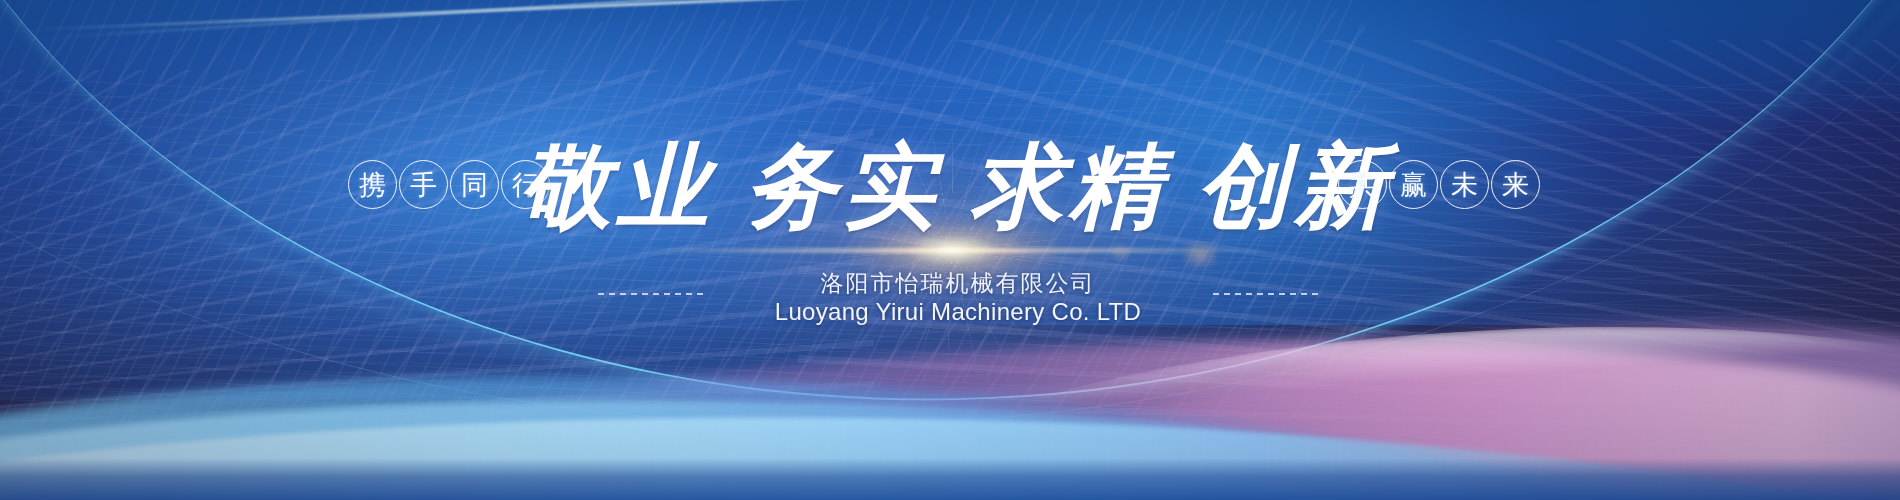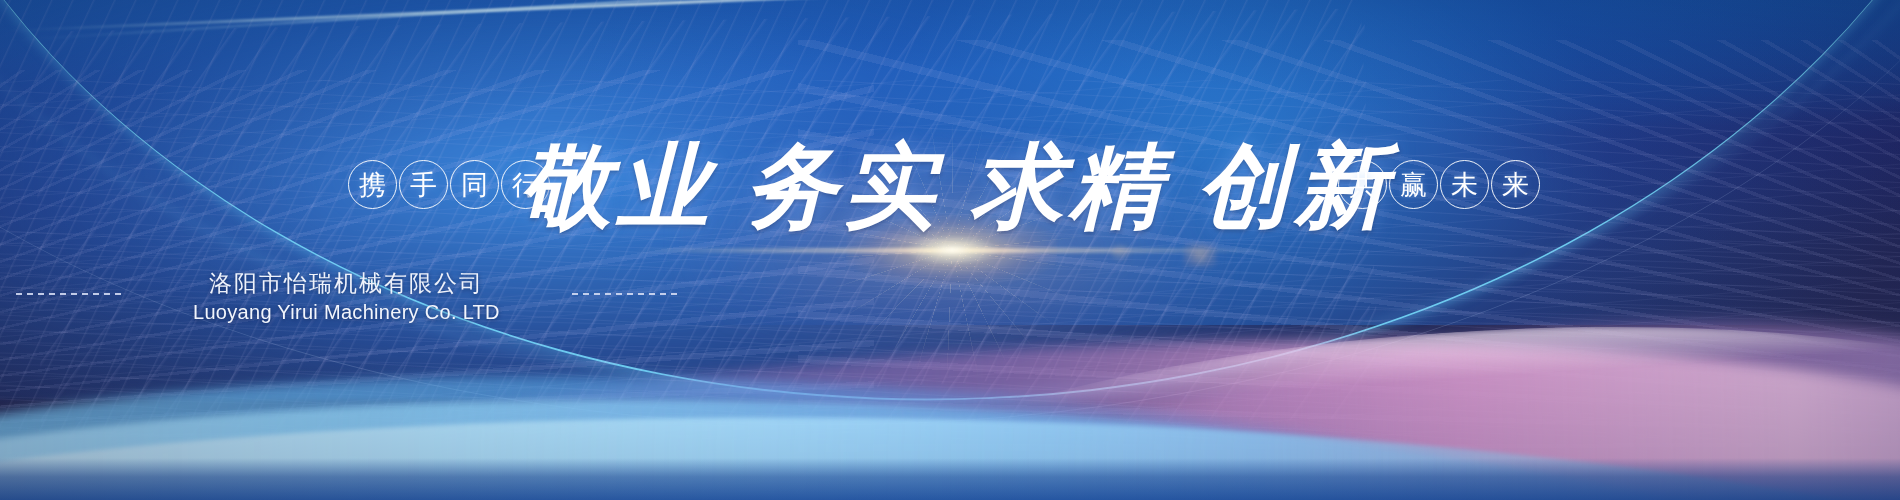--- a/index.html
+++ b/index.html
@@ -353,21 +353,21 @@
     white-space:nowrap;
     margin-left:12px;
   }
   .slogan .sp{ display:inline-block; width:30px; }
 
   .company-block{
     position:absolute;
     left:16px; right:0; top:268px;
     display:flex;
     align-items:center;
-    justify-content:flex-start;
+    justify-content:center;
     gap:0;
   }
   .dash-line{
     width:105px; height:2px;
     background:repeating-linear-gradient(90deg,
       rgba(215,222,245,.88) 0px, rgba(215,222,245,.88) 6px,
       rgba(215,222,245,0) 6px, rgba(215,222,245,0) 11px);
     margin-top:-6px;
   }
   .dash-line.left{ margin-right:72px; }
@@ -378,21 +378,21 @@
     color:#eef2fb;
     font-size:23px;
     line-height:30px;
     letter-spacing:2px;
     font-family:"DejaVu Sans","Liberation Sans",sans-serif;
     text-shadow:0 1px 4px rgba(10,20,60,.55);
     white-space:nowrap;
   }
   .company-en{
     color:#f2f5fc;
-    font-size:20px;
+    font-size:24px;
     line-height:28px;
     letter-spacing:.3px;
     font-family:"Liberation Sans","DejaVu Sans",sans-serif;
     text-shadow:0 1px 4px rgba(10,20,60,.55);
     white-space:nowrap;
   }
 </style>
 </head>
 <body>
 

